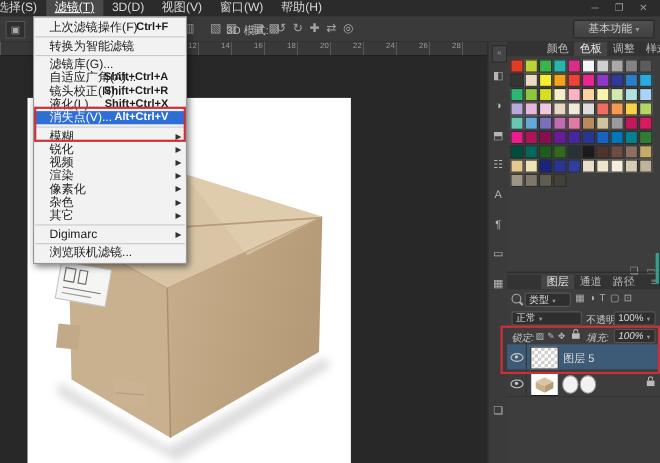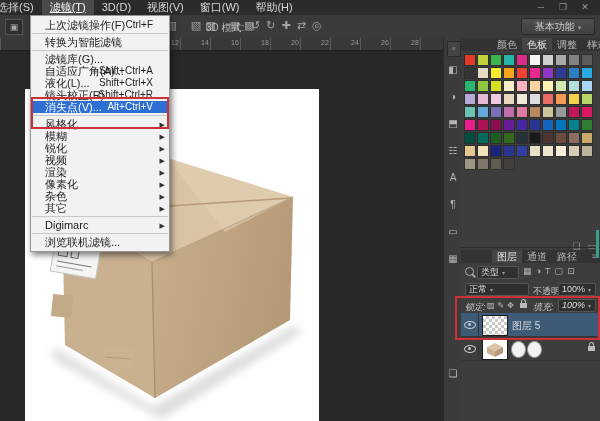--- a/index.html
+++ b/index.html
@@ -90,21 +90,21 @@
       background-size:6px 6px;background-position:0 0,3px 3px;}
   .lname{position:absolute;left:51px;top:6px;}
   .oval{position:absolute;top:4px;width:13px;height:15px;background:#f2f2f2;border:1px solid #999;border-radius:50%;}
   .row-lock{position:absolute;right:5px;top:9px;}
   
   #fmenu{position:absolute;left:30px;top:15px;width:138px;background:#f2f2f2;
          border:1px solid #979797;box-shadow:2px 3px 6px rgba(0,0,0,.5);
          padding:3px 0;font-size:11px;color:#1c1c1c;z-index:50;}
   .mitem{position:relative;height:12px;line-height:12px;padding-left:14px;}
   .mitem.hl{background:#2e6fd6;color:#fff;}
-  .msc{position:absolute;right:16px;top:0;font-size:10px;}
+  .msc{position:absolute;right:16px;top:0;font-size:10px;font-weight:bold;}
   .marr{position:absolute;right:4px;top:0.5px;font-size:7px;color:#333;}
   .msep{height:1px;background:#c9c9c9;margin:2px 1px;}
   
   .redbox{position:absolute;border:2px solid #cc3138;z-index:60;pointer-events:none;}
   #redbox-menu{left:31px;top:97px;width:134px;height:28px;}
   #redbox-layers{left:455px;top:296px;width:141px;height:40px;}
   
   #teal-scroll{position:absolute;left:596px;top:230px;width:3px;height:28px;background:#2fa18c;z-index:20;}
 </style>
 </head>
@@ -258,25 +258,24 @@
       </div>
   </div>
 
   <div id="fmenu">
       <div class="mitem"><span class="ml">上次滤镜操作(F)</span><span class="msc">Ctrl+F</span></div>
       <div class="msep"></div>
       <div class="mitem"><span class="ml">转换为智能滤镜</span></div>
       <div class="msep"></div>
       <div class="mitem"><span class="ml">滤镜库(G)...</span></div>
       <div class="mitem"><span class="ml">自适应广角(A)...</span><span class="msc">Shift+Ctrl+A</span></div>
+      <div class="mitem"><span class="ml">镜头校正(R)...</span><span class="msc">Shift+Ctrl+R</span></div>
       <div class="mitem"><span class="ml">液化(L)...</span><span class="msc">Shift+Ctrl+X</span></div>
-      <div class="mitem"><span class="ml">镜头校正(R)...</span><span class="msc">Shift+Ctrl+R</span></div>
       <div class="mitem hl"><span class="ml">消失点(V)...</span><span class="msc">Alt+Ctrl+V</span></div>
       <div class="msep"></div>
-      <div class="mitem"><span class="ml">风格化</span><span class="marr">▶</span></div>
       <div class="mitem"><span class="ml">模糊</span><span class="marr">▶</span></div>
       <div class="mitem"><span class="ml">锐化</span><span class="marr">▶</span></div>
       <div class="mitem"><span class="ml">视频</span><span class="marr">▶</span></div>
       <div class="mitem"><span class="ml">渲染</span><span class="marr">▶</span></div>
       <div class="mitem"><span class="ml">像素化</span><span class="marr">▶</span></div>
       <div class="mitem"><span class="ml">杂色</span><span class="marr">▶</span></div>
       <div class="mitem"><span class="ml">其它</span><span class="marr">▶</span></div>
       <div class="msep"></div>
       <div class="mitem"><span class="ml">Digimarc</span><span class="marr">▶</span></div>
       <div class="msep"></div>

